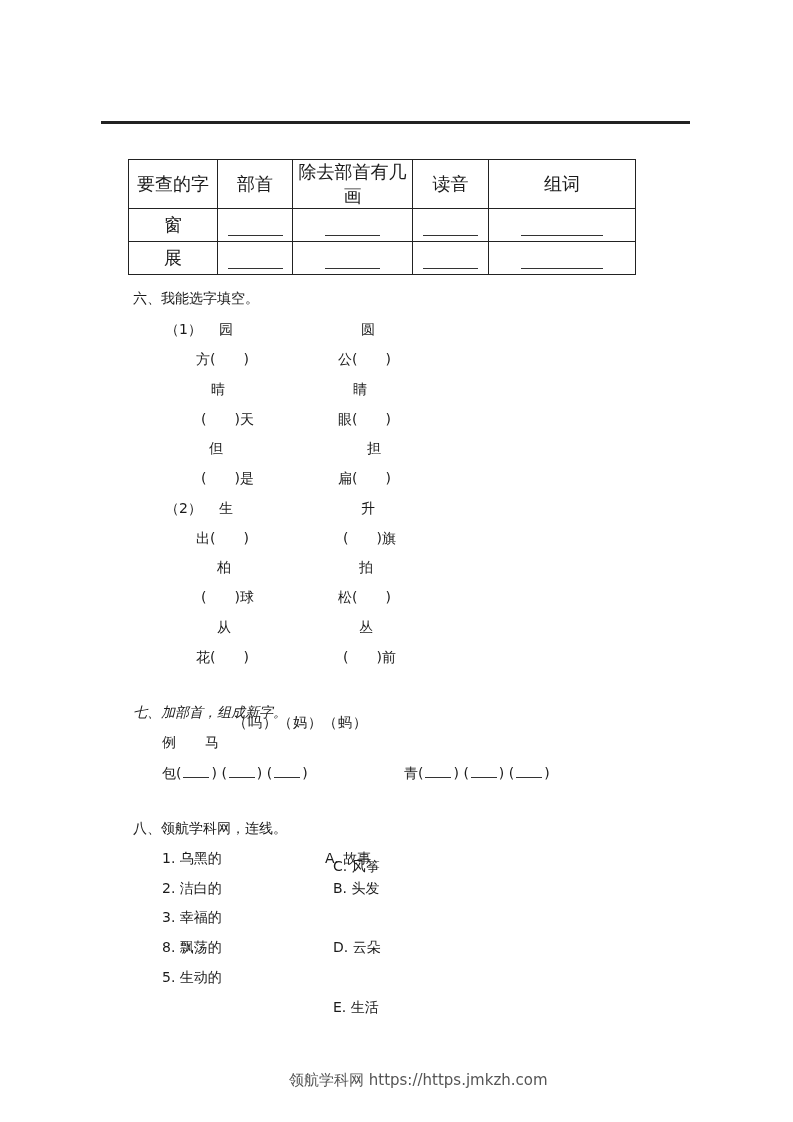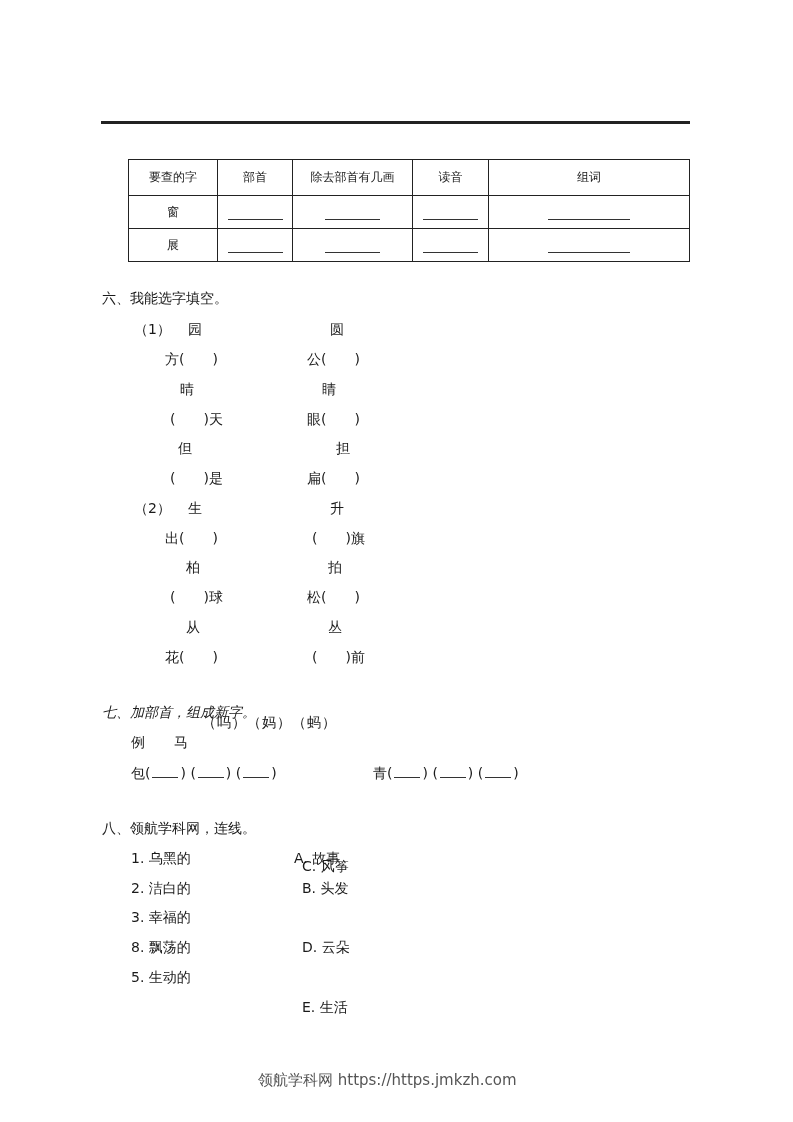--- a/index.html
+++ b/index.html
@@ -1,25 +1,25 @@
 <!DOCTYPE html>
 <html><head>
 <meta charset="utf-8">
 <style>
   html, body { margin:0; padding:0; background:#ffffff; }
   body {
     width:793px; height:1122px; position:relative; overflow:hidden;
     font-family:"DejaVu Sans", "Liberation Sans", sans-serif;
     color:#1a1a1a; font-size:14px;
   }
-  .abs { position:absolute; white-space:nowrap; }
+  .abs { position:absolute; white-space:nowrap;margin-left:31px; }
   .top-rule { position:absolute; left:101px; top:121px; width:589px; height:3px; background:#222; }
   table.lookup {
-    position:absolute; left:128px; top:159px; width:562px; border-collapse:collapse;
-    font-size:12px;
+    position:absolute; left:128px; top:159px; width:508px; border-collapse:collapse;
+    font-size:18px;
   }
   table.lookup td, table.lookup th {
     border:1.5px solid #222; text-align:center; font-weight:normal; padding:0;
   }
   table.lookup tr.head { height:36px; }
   table.lookup tr.row { height:33px; }
   .blank { display:inline-block; border-bottom:1px solid #333; height:14px; vertical-align:bottom; }
   .b1 { width:55px; } .b2 { width:82px; }
   .section-title { font-size:14px; }
   .item { font-size:14px; }

